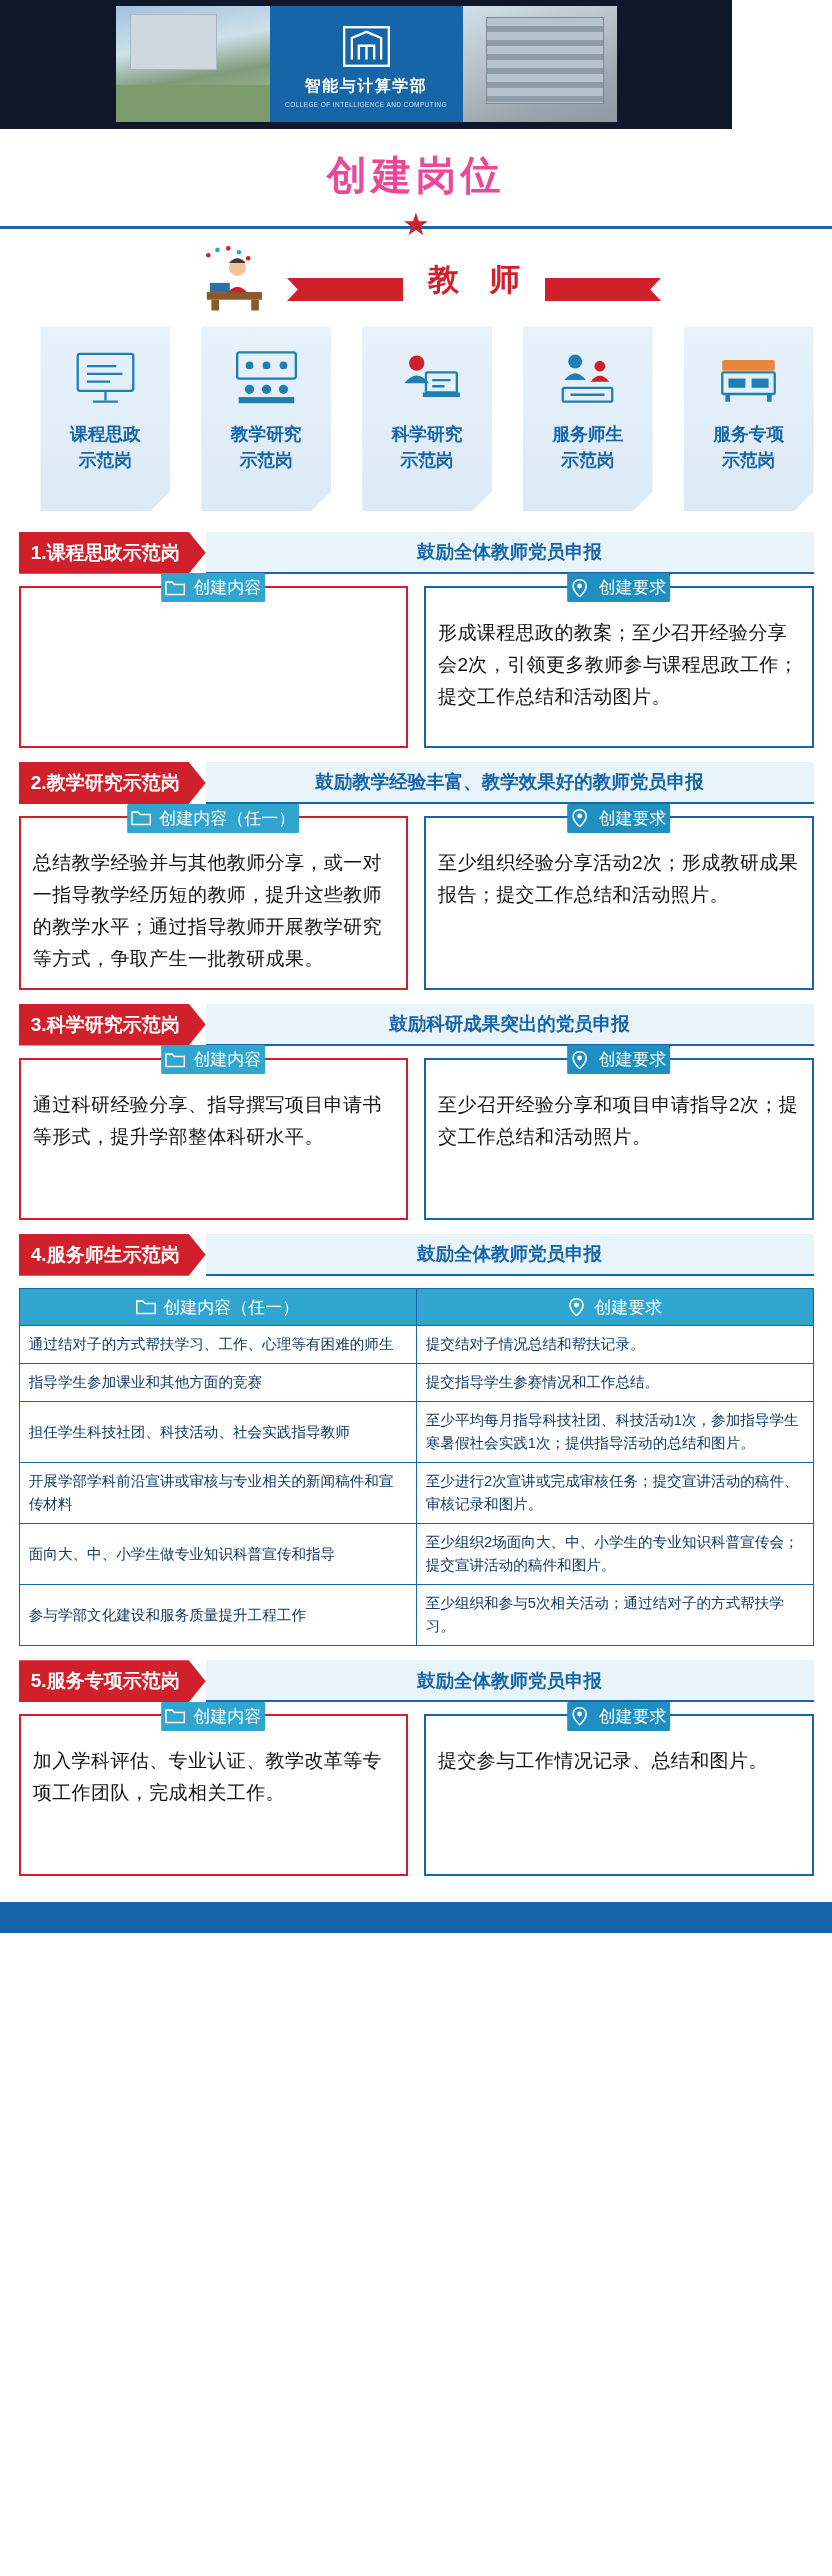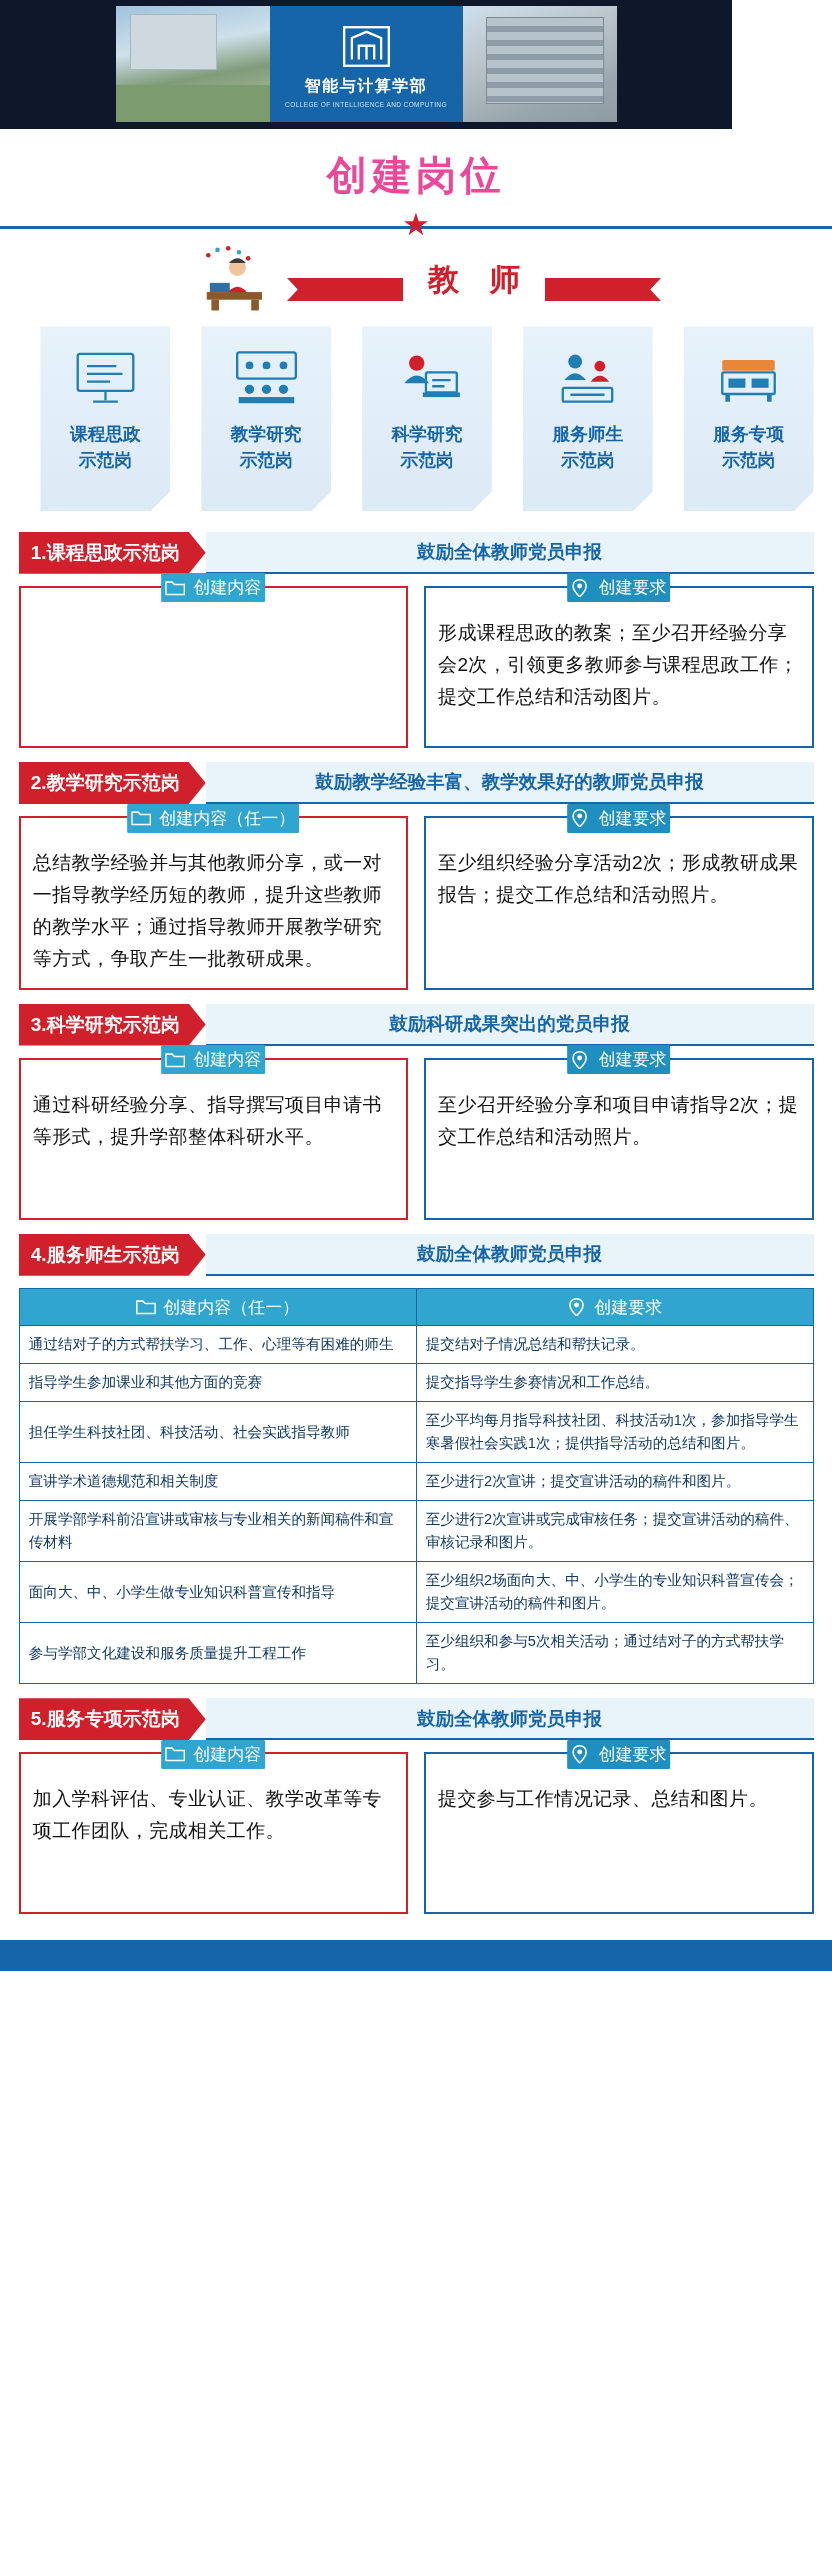--- a/index.html
+++ b/index.html
@@ -590,24 +590,20 @@
         </tr>
         <tr>
           <td class="left-col">指导学生参加课业和其他方面的竞赛</td>
           <td>提交指导学生参赛情况和工作总结。</td>
         </tr>
         <tr>
           <td class="left-col">担任学生科技社团、科技活动、社会实践指导教师</td>
           <td>至少平均每月指导科技社团、科技活动1次，参加指导学生寒暑假社会实践1次；提供指导活动的总结和图片。</td>
         </tr>
         <tr>
-          <td class="left-col">宣讲学术道德规范和相关制度</td>
-          <td>至少进行2次宣讲；提交宣讲活动的稿件和图片。</td>
-        </tr>
-        <tr>
           <td class="left-col">开展学部学科前沿宣讲或审核与专业相关的新闻稿件和宣传材料</td>
           <td>至少进行2次宣讲或完成审核任务；提交宣讲活动的稿件、审核记录和图片。</td>
         </tr>
         <tr>
           <td class="left-col">面向大、中、小学生做专业知识科普宣传和指导</td>
           <td>至少组织2场面向大、中、小学生的专业知识科普宣传会；提交宣讲活动的稿件和图片。</td>
         </tr>
         <tr>
           <td class="left-col">参与学部文化建设和服务质量提升工程工作</td>
           <td>至少组织和参与5次相关活动；通过结对子的方式帮扶学习。</td>

